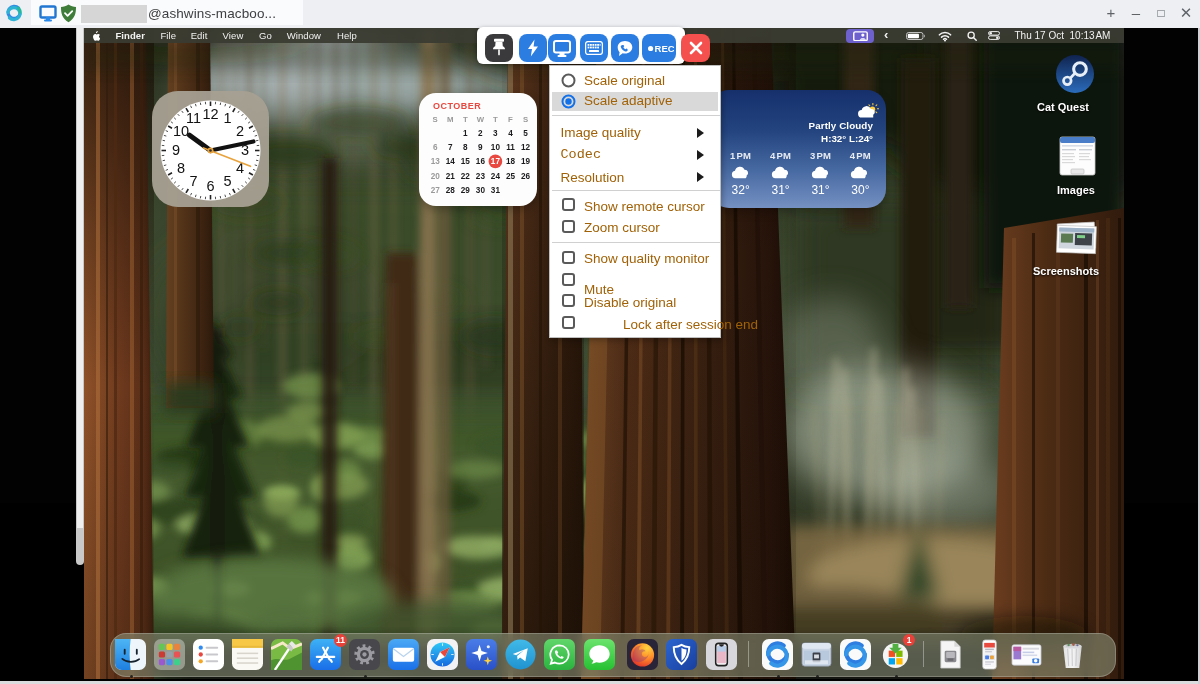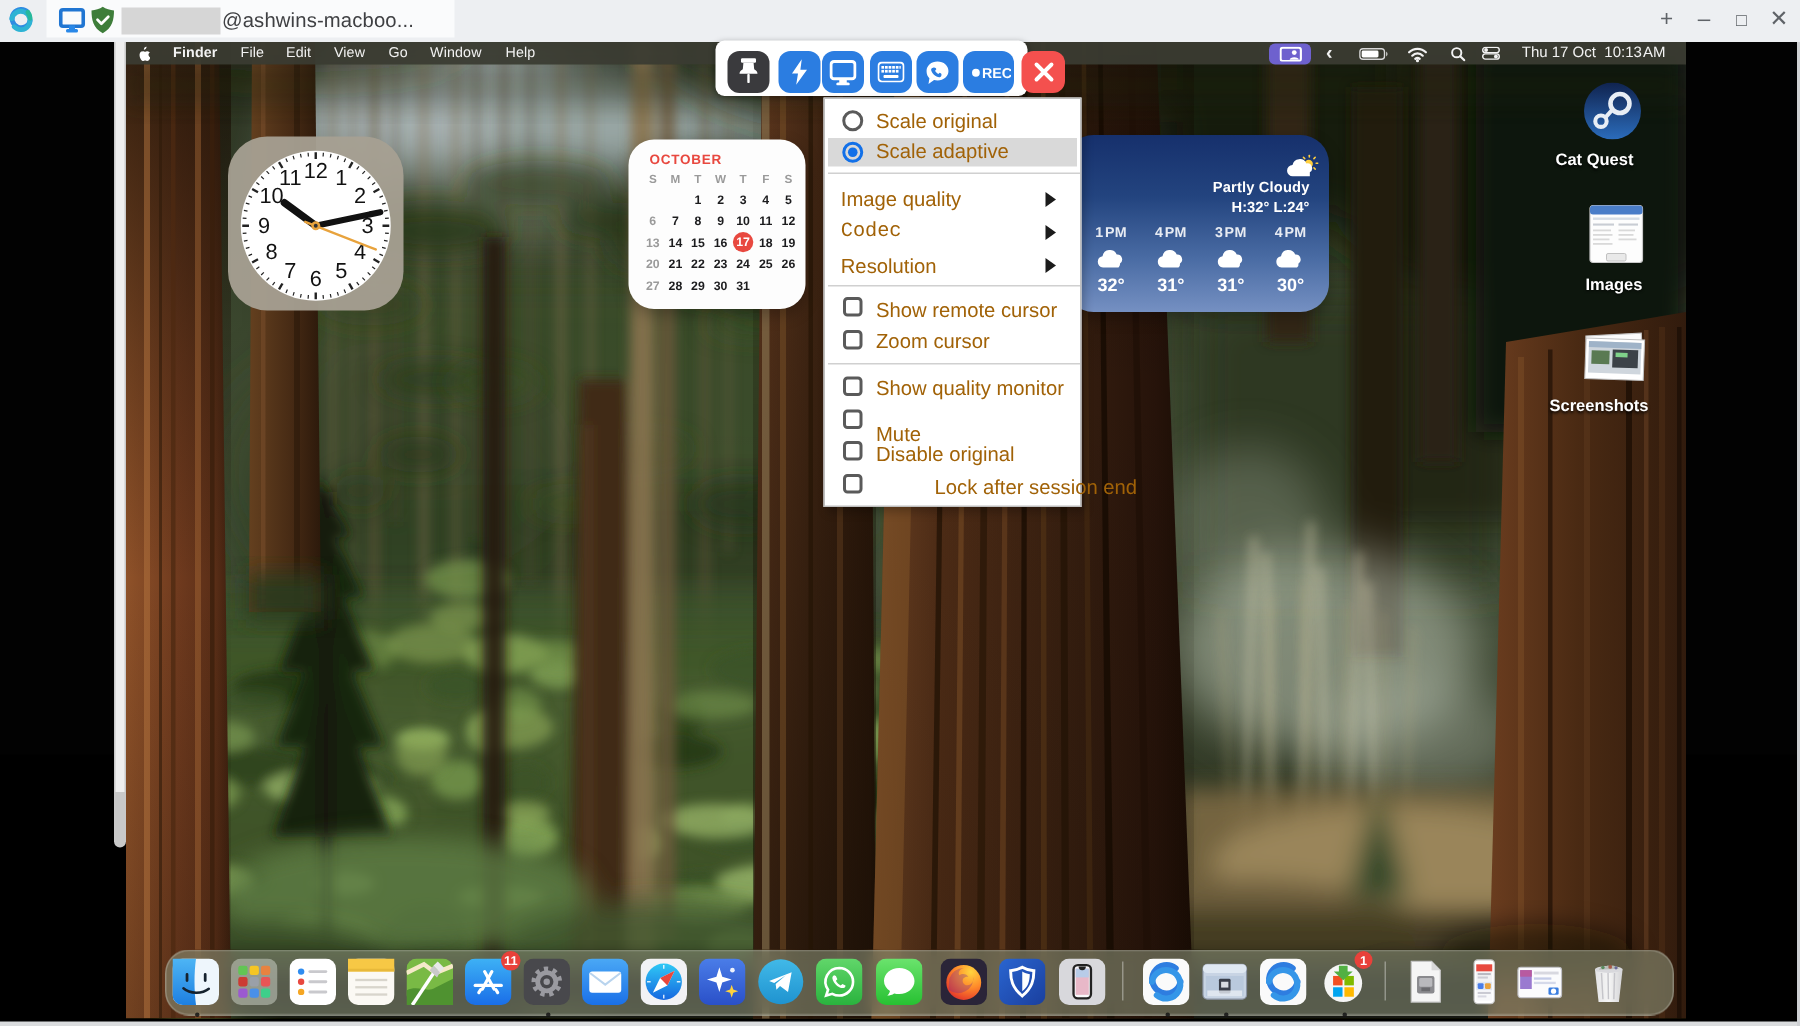--- a/index.html
+++ b/index.html
@@ -37,21 +37,21 @@
   #toolbar { position:absolute; left:477px; top:27px; width:208px; height:37px; background:#fff; border-radius:6px; box-shadow:0 1px 4px rgba(0,0,0,0.35);padding-left:16px; }
   .tbtn { position:absolute; top:6.5px; width:28px; height:28px; border-radius:8px; background:#2b7de1; }
   #dropdown { position:absolute; left:549px; top:65px; width:172px; height:273px; background:#fff; border:1px solid #bfbfbf; box-shadow:2px 3px 6px rgba(0,0,0,0.25); }
   .ditem { position:absolute; left:34px; font-size:13.5px; color:#a16207; white-space:nowrap; }
   .dsep { position:absolute; left:2px; width:168px; height:1px; background:#d0d0d0; }
   .cbx { position:absolute; left:12px; width:13px; height:13px; border:2px solid #5a5a5a; border-radius:3px; background:#fff; }
   .arr { position:absolute; left:147px; width:0; height:0; border-left:7px solid #1b1b1b; border-top:5px solid transparent; border-bottom:5px solid transparent; }
   .wcol { position:absolute; top:60px; width:40px; text-align:center; }
   .wcol span { display:block; font-size:9.5px; font-weight:bold; color:rgba(255,255,255,0.88); letter-spacing:0.2px; }
   .wcol svg { display:block; margin:5px auto 0; }
-  .wcol b { display:block; margin-top:4px; font-size:12px; font-weight:bold; }
+  .wcol b { display:block; margin-top:4px; font-size:12px; font-weight:normal; }
 </style>
 </head>
 <body>
 <div id="stage">
   <div id="desktop">
     <svg id="wall" width="1040" height="651" viewBox="0 0 1040 651">
       <defs>
         <filter id="f4" x="-30%" y="-30%" width="160%" height="160%">
             <feGaussianBlur stdDeviation="4"></feGaussianBlur>
           </filter>

